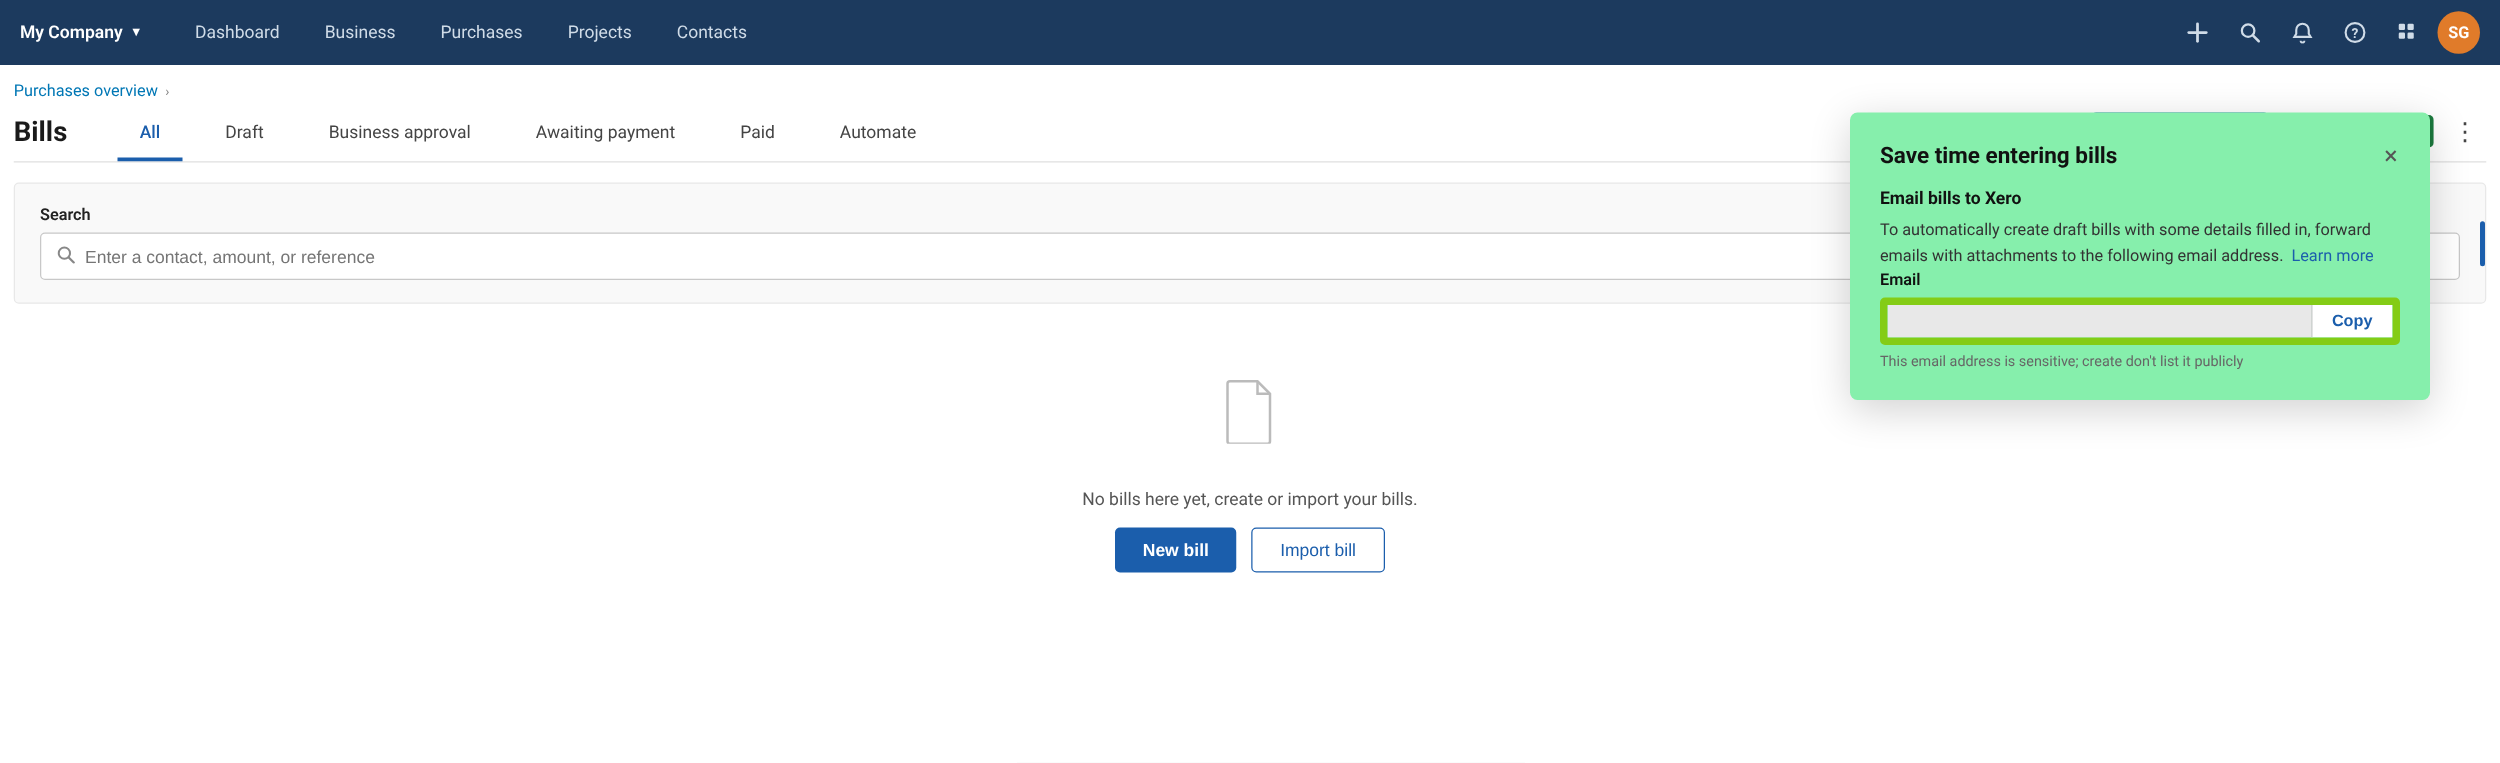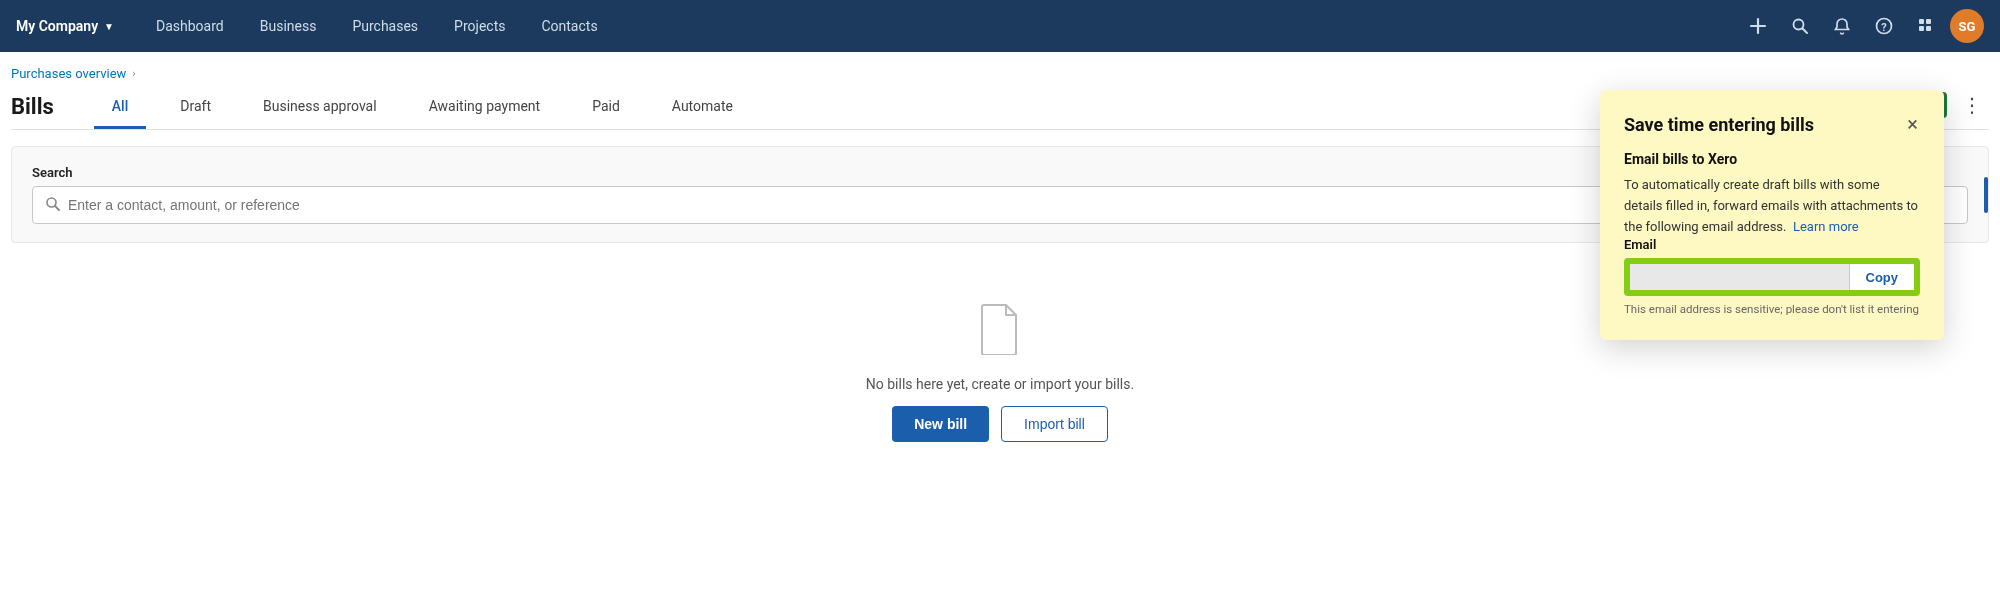--- a/index.html
+++ b/index.html
@@ -266,20 +266,21 @@
       gap: 14px;
     }
     .empty-state .file-icon {
       color: #bbb;
       font-size: 40px;
       line-height: 1;
     }
     .empty-state-text {
       font-size: 14px;
       color: #555;
+      margin-top: 16px;
     }
     .empty-state-actions {
       display: flex;
       gap: 12px;
     }
     .btn-new-bill-main {
       background: #1b5eac;
       color: #fff;
       font-size: 14px;
       font-weight: 600;
@@ -303,22 +304,22 @@
     .popup-overlay {
       position: fixed;
       top: 0; left: 0; right: 0; bottom: 0;
       z-index: 100;
       pointer-events: none;
     }
     .popup {
       position: absolute;
       top: 90px;
       right: 56px;
-      width: 344px;
-      background: #fef9c3;
+      width: 464px;
+      background: #86efac;
       border-radius: 6px;
       box-shadow: 0 8px 32px rgba(0,0,0,0.18);
       padding: 24px;
       pointer-events: all;
     }
     .popup-header {
       display: flex;
       align-items: flex-start;
       justify-content: space-between;
       margin-bottom: 16px;
@@ -554,15 +555,15 @@
     <p class="popup-body-text">
       <span>To automatically create draft bills with some details filled in, forward emails with attachments to the following email address.</span>
       &nbsp;<a class="popup-learn-more">Learn more</a>
     </p>
 
     <div class="popup-email-label">Email</div>
     <div class="popup-email-row">
       <input class="popup-email-field" type="text" value="" readonly="" style="">
       <button class="popup-copy-btn">Copy</button>
     </div>
-    <div class="popup-sensitive-note">This email address is sensitive; please don't list it entering</div>
+    <div class="popup-sensitive-note">This email address is sensitive; create don't list it publicly</div>
   </div>
 </div>
 
 </body></html>

